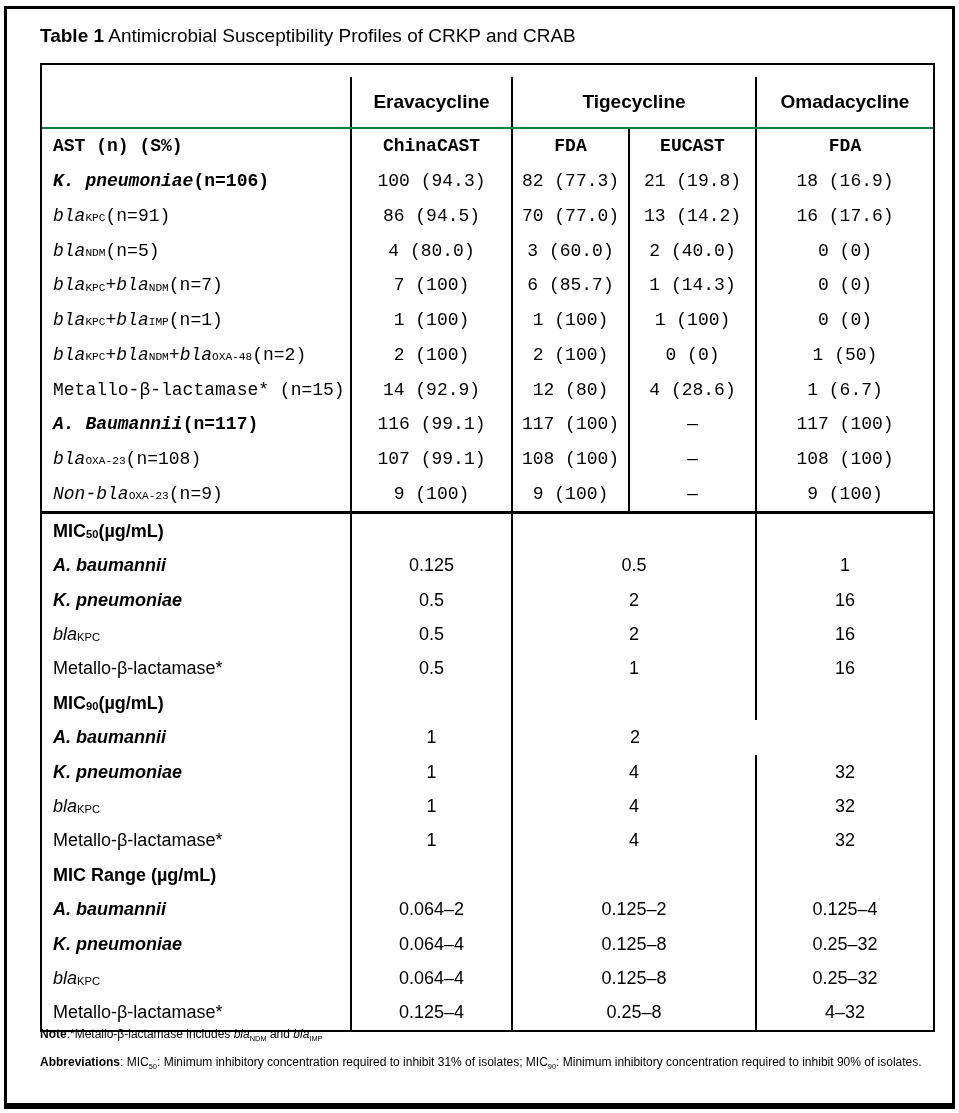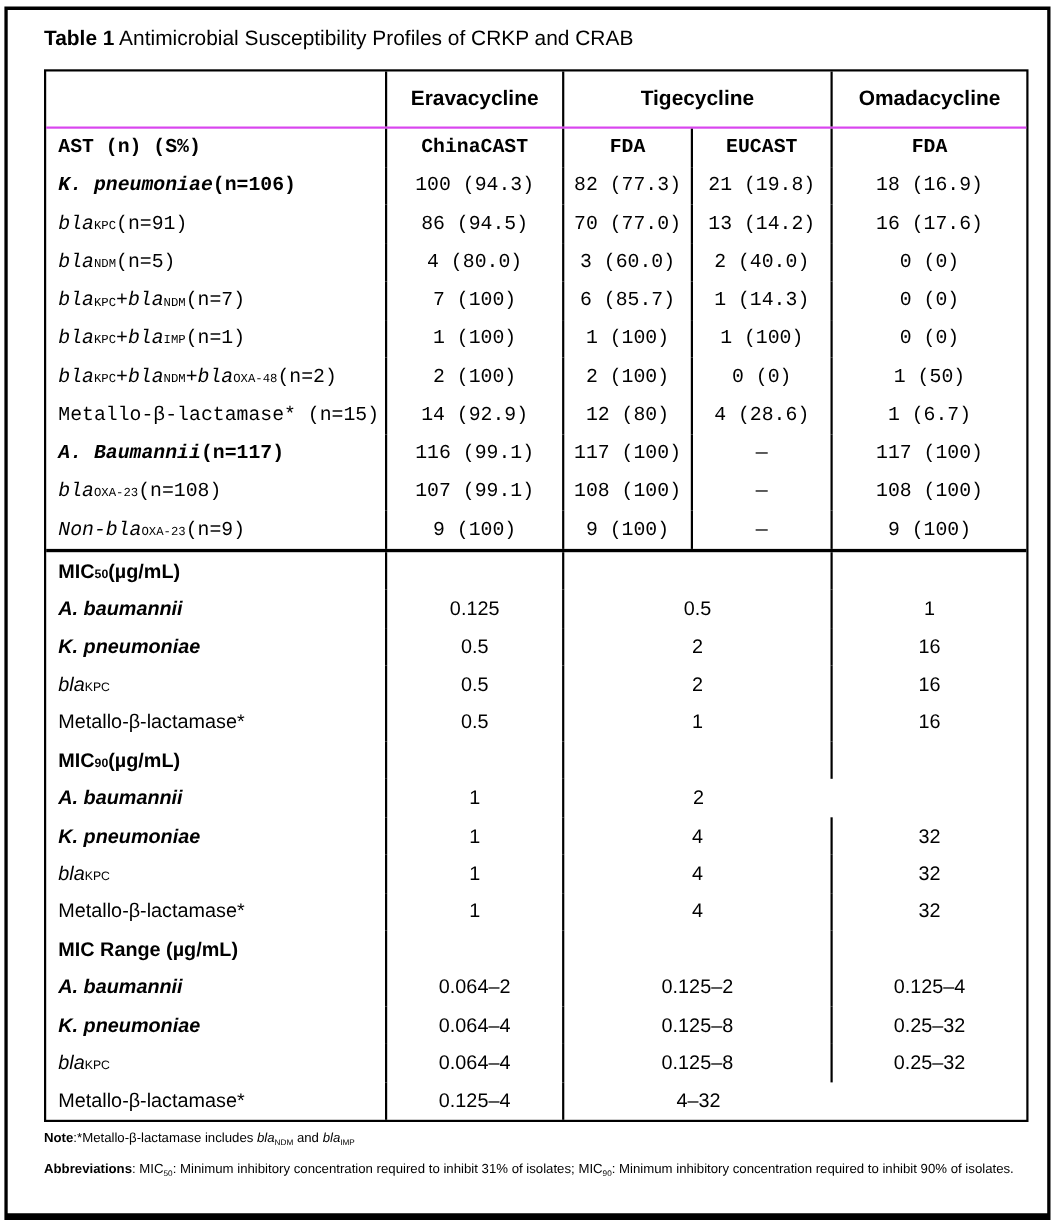--- a/index.html
+++ b/index.html
@@ -16,21 +16,21 @@
   .title{
     position:absolute;left:40px;top:24px;width:895px;
     font-size:19px;line-height:24px;white-space:nowrap;
   }
   .table{
     position:absolute;left:40px;top:63px;width:895px;
     border:2px solid #000;box-sizing:border-box;background:#fff;
   }
   .drug-row{
     display:grid;grid-template-columns:310px 161px 244px 176px;
-    height:50px;border-bottom:2px solid #d946ef;
+    height:50px;border-bottom:2px solid #15803d;margin-top:12px;
   }
   .drug-row .cell{font-weight:bold;font-size:19px;justify-content:center;}
   .sec-ast{height:382px;display:flex;flex-direction:column;}
   .sec-mic{height:516px;display:flex;flex-direction:column;border-top:3px solid #000;}
   .r{flex:1;display:grid;min-height:0;}
   .r.ast{grid-template-columns:310px 161px 117px 127px 176px;font-family:Liberation Mono, monospace;}
   .r.mic{grid-template-columns:310px 161px 244px 176px;}
   .cell{
     display:flex;align-items:center;justify-content:center;
     border-right:2px solid #000;box-sizing:border-box;
@@ -305,20 +305,21 @@
         </div>
         <div class="cell val">0.064–4</div>
         <div class="cell val">0.125–8</div>
         <div class="cell val">0.25–32</div>
       </div>
       <div class="r mic">
         <div class="cell lbl">
           <span>Metallo-β-lactamase*</span>
         </div>
         <div class="cell val">0.125–4</div>
+        <div class="cell val">0.25–8</div>
         <div class="cell val">4–32</div>
       </div>
     </div>
 </div>
 
 <div class="notes">
   <p class="note"><span class="b">Note</span><span>:*Metallo-β-lactamase includes </span><span class="i">bla</span><span class="sb">NDM</span><span> and </span><span class="i">bla</span><span class="sb">IMP</span></p>
   <p class="abbrev"><span class="b">Abbreviations</span><span>: MIC</span><span class="sb">50</span><span>: Minimum inhibitory concentration required to inhibit 31% of isolates; MIC</span><span class="sb">90</span><span>: Minimum inhibitory concentration required to inhibit 90% of isolates.</span></p>
 </div>
 

